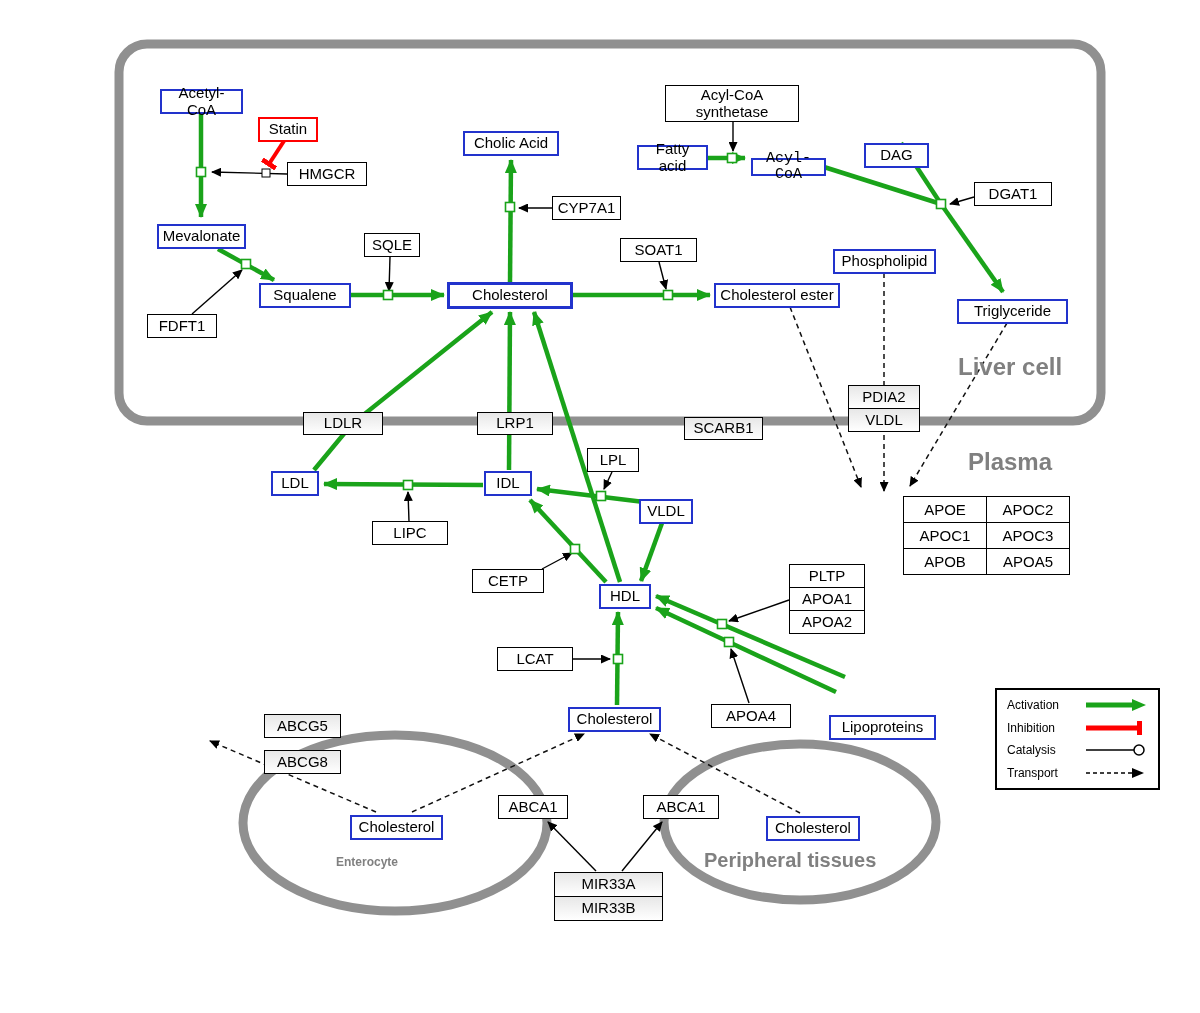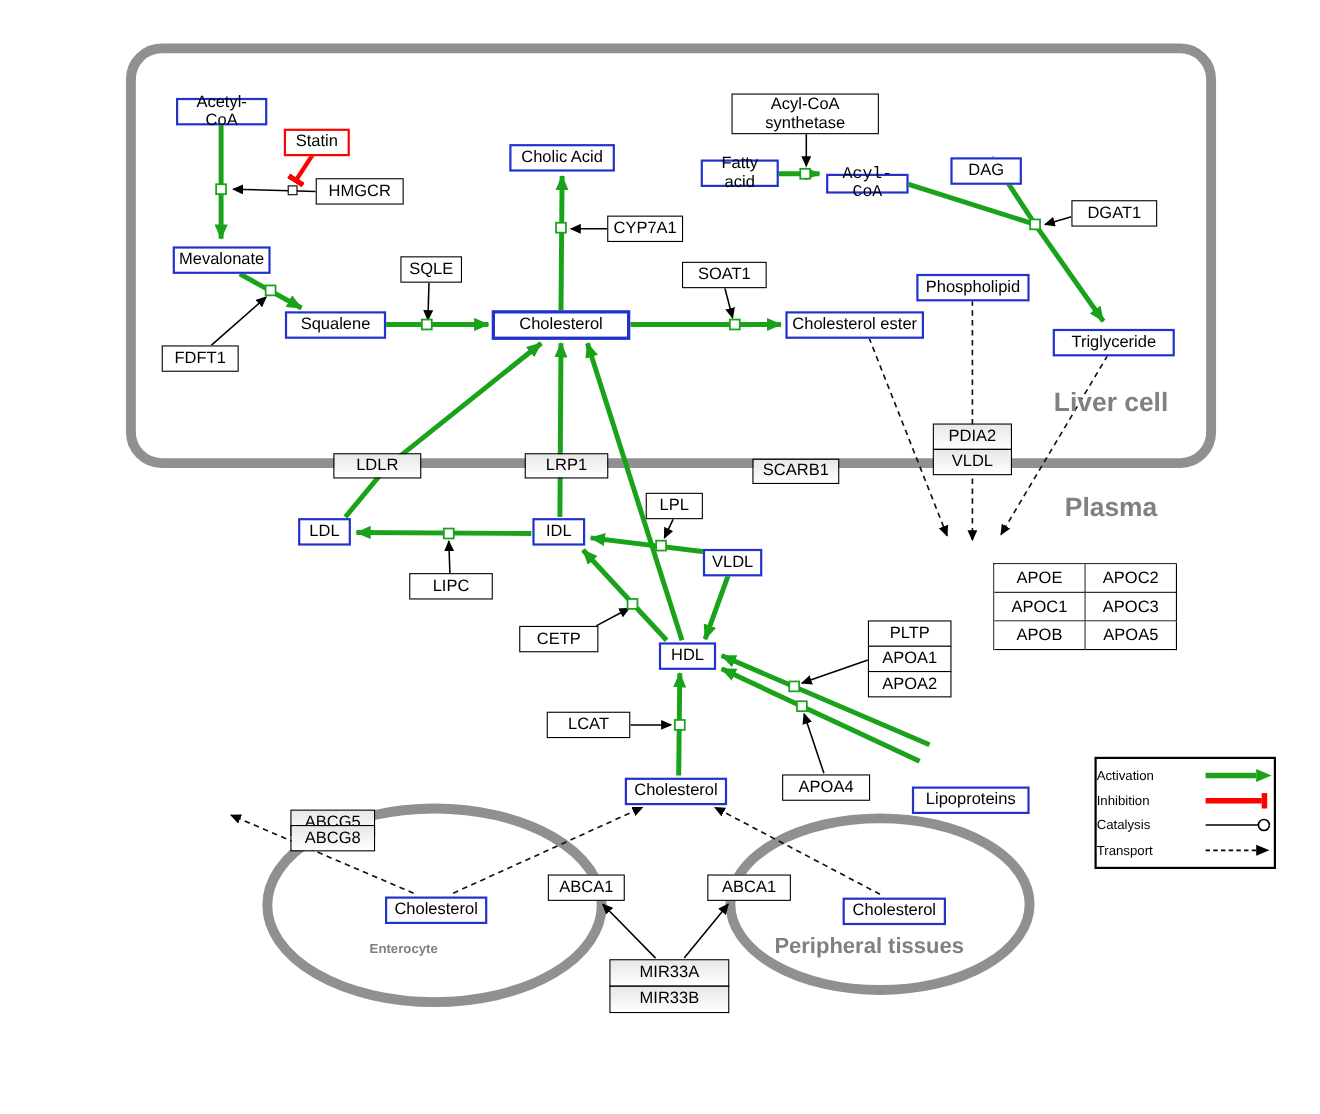--- a/index.html
+++ b/index.html
@@ -13,21 +13,21 @@
   .prot  { border:1px solid #000; }
   .mem   { border:1px solid #000; background:linear-gradient(180deg,#e7e7e7,#ffffff); }
   .inhib { border:2px solid #ff0000; }
   .comp-label { position:absolute; font-weight:bold; color:#808080; white-space:nowrap; }
   .apo-table { position:absolute; display:grid; grid-template-columns:83px 83px;
                border-top:1px solid #000; border-left:1px solid #000; background:#fff; }
   .apo-cell { width:83px; height:26px; border-right:1px solid #000; border-bottom:1px solid #000;
               display:flex; align-items:center; justify-content:center; font-size:15px; background:#fff; }
   #legend { position:absolute; left:995px; top:688px; width:165px; height:102px;
             border:2px solid #000; background:#fff; display:flex; flex-direction:column;
-            justify-content:space-around; padding:4px 0; }
+            justify-content:space-around; padding:4px 10px; }
   .legend-row { display:flex; align-items:center; justify-content:space-between; }
   .legend-label { font-size:12px; color:#000; }
 </style>
 </head>
 <body>
 
 <div id="stage">
 
   <svg id="edges" width="1200" height="1013">
     <defs>
@@ -160,30 +160,30 @@
   <div class="node prot" style="left:472px;top:569px;width:72px;height:24px;">CETP</div>
   <div class="node metab" style="left:599px;top:584px;width:52px;height:25px;">HDL</div>
   <div class="node prot" style="left:497px;top:647px;width:76px;height:24px;">LCAT</div>
   <div class="node prot" style="left:789px;top:564px;width:76px;height:24px;">PLTP</div>
   <div class="node prot" style="left:789px;top:587px;width:76px;height:24px;">APOA1</div>
   <div class="node prot" style="left:789px;top:610px;width:76px;height:24px;">APOA2</div>
   <div class="node prot" style="left:711px;top:704px;width:80px;height:24px;">APOA4</div>
   <div class="node metab" style="left:829px;top:715px;width:107px;height:25px;">Lipoproteins</div>
   <div class="node metab" style="left:568px;top:707px;width:93px;height:25px;">Cholesterol</div>
 
-  <div class="apo-table" style="left:903px;top:512px;">
+  <div class="apo-table" style="left:903px;top:496px;">
     <div class="apo-cell">APOE</div>
     <div class="apo-cell">APOC2</div>
     <div class="apo-cell">APOC1</div>
     <div class="apo-cell">APOC3</div>
     <div class="apo-cell">APOB</div>
     <div class="apo-cell">APOA5</div>
   </div>
 
-  <div class="node mem" style="left:264px;top:736px;width:77px;height:24px;">ABCG5</div>
+  <div class="node mem" style="left:264px;top:714px;width:77px;height:24px;">ABCG5</div>
   <div class="node mem" style="left:264px;top:750px;width:77px;height:24px;">ABCG8</div>
   <div class="node metab" style="left:350px;top:815px;width:93px;height:25px;">Cholesterol</div>
   <div class="node prot" style="left:498px;top:795px;width:70px;height:24px;">ABCA1</div>
   <div class="node prot" style="left:643px;top:795px;width:76px;height:24px;">ABCA1</div>
   <div class="node metab" style="left:766px;top:816px;width:94px;height:25px;">Cholesterol</div>
   <div class="node mem" style="left:554px;top:872px;width:109px;height:25px;">MIR33A</div>
   <div class="node mem" style="left:554px;top:896px;width:109px;height:25px;">MIR33B</div>
 
   <div id="legend">
     <div class="legend-row">

